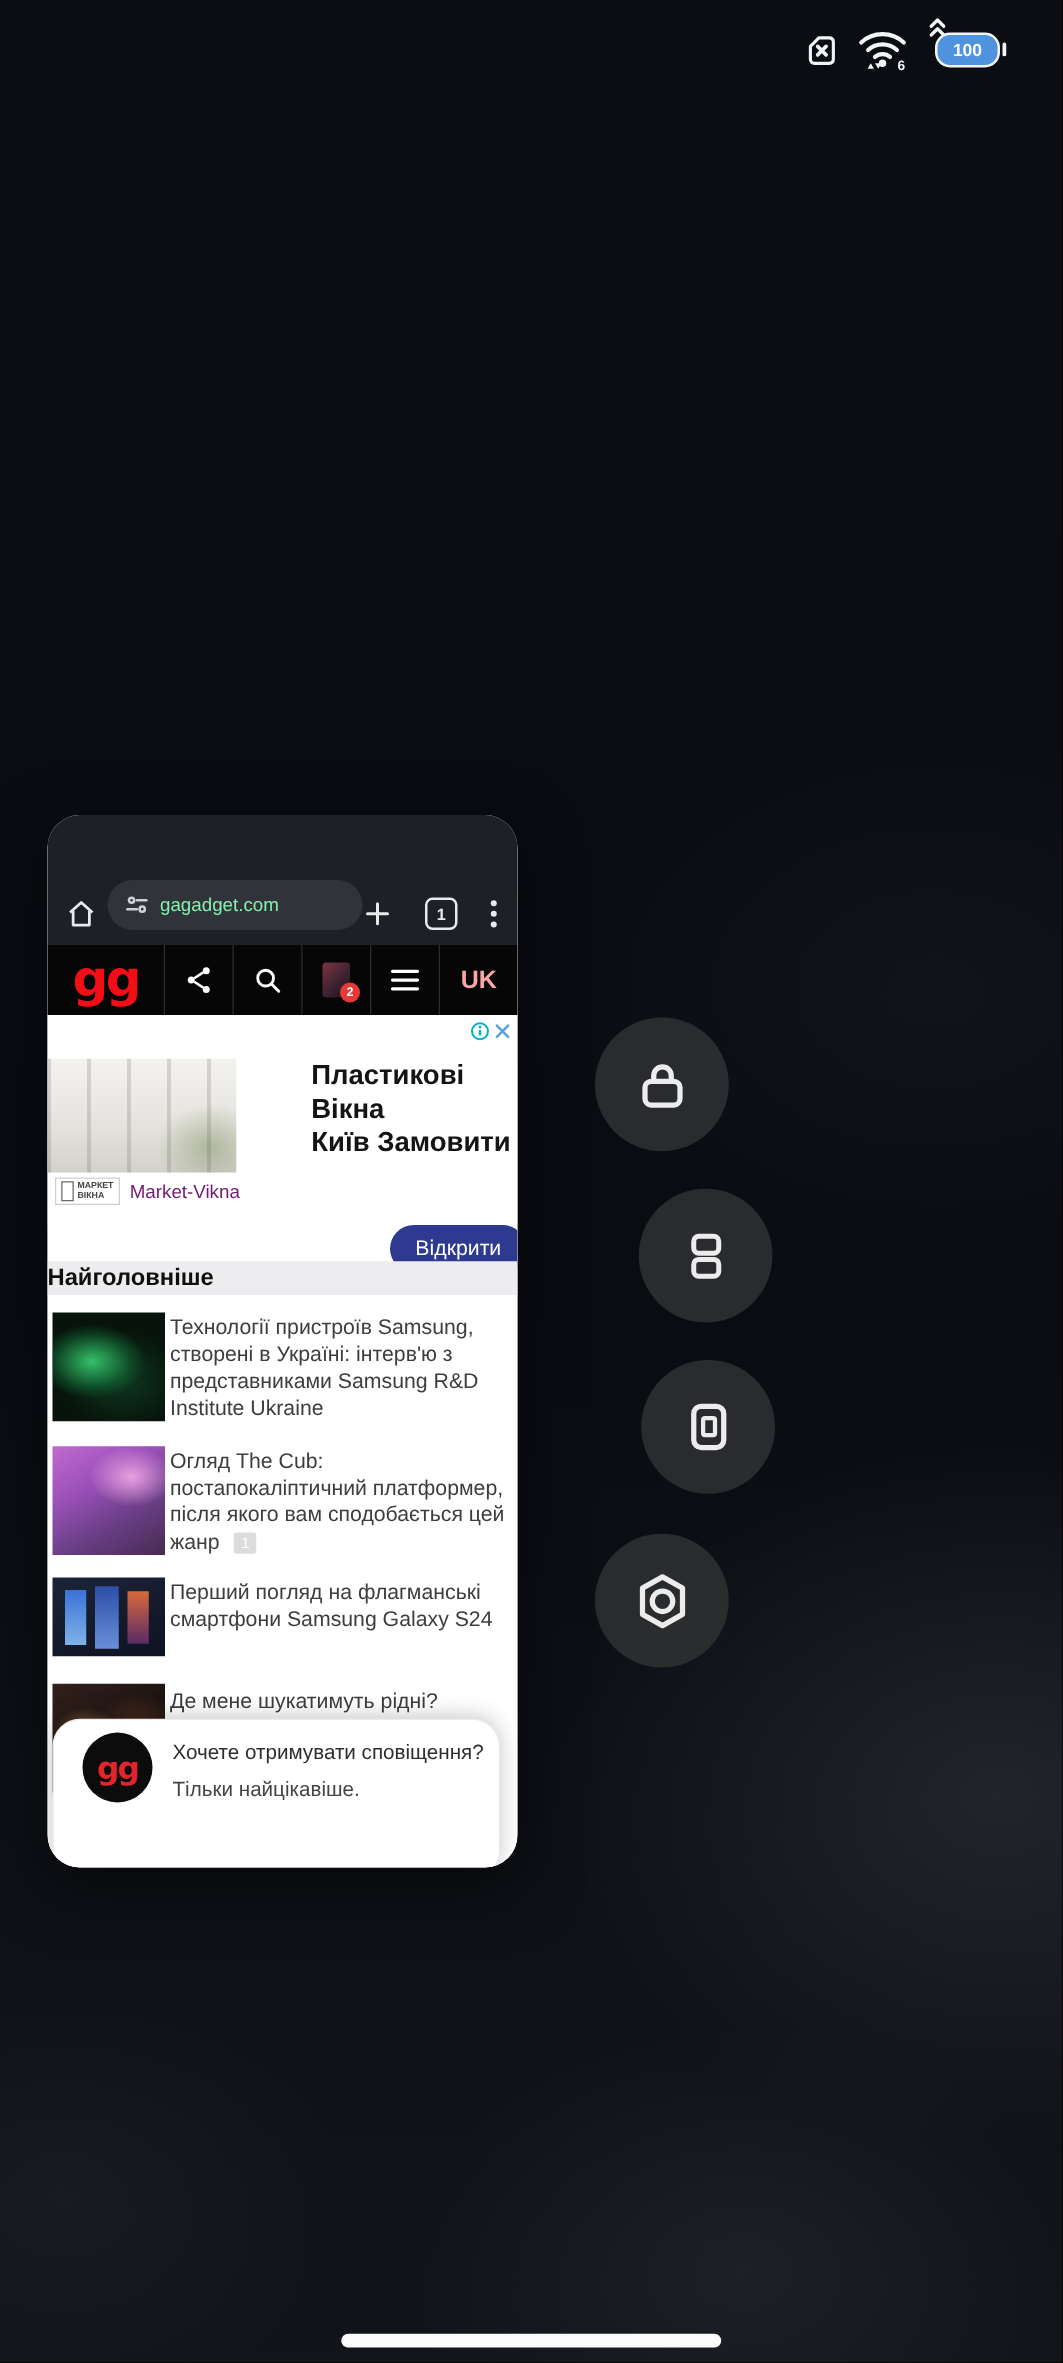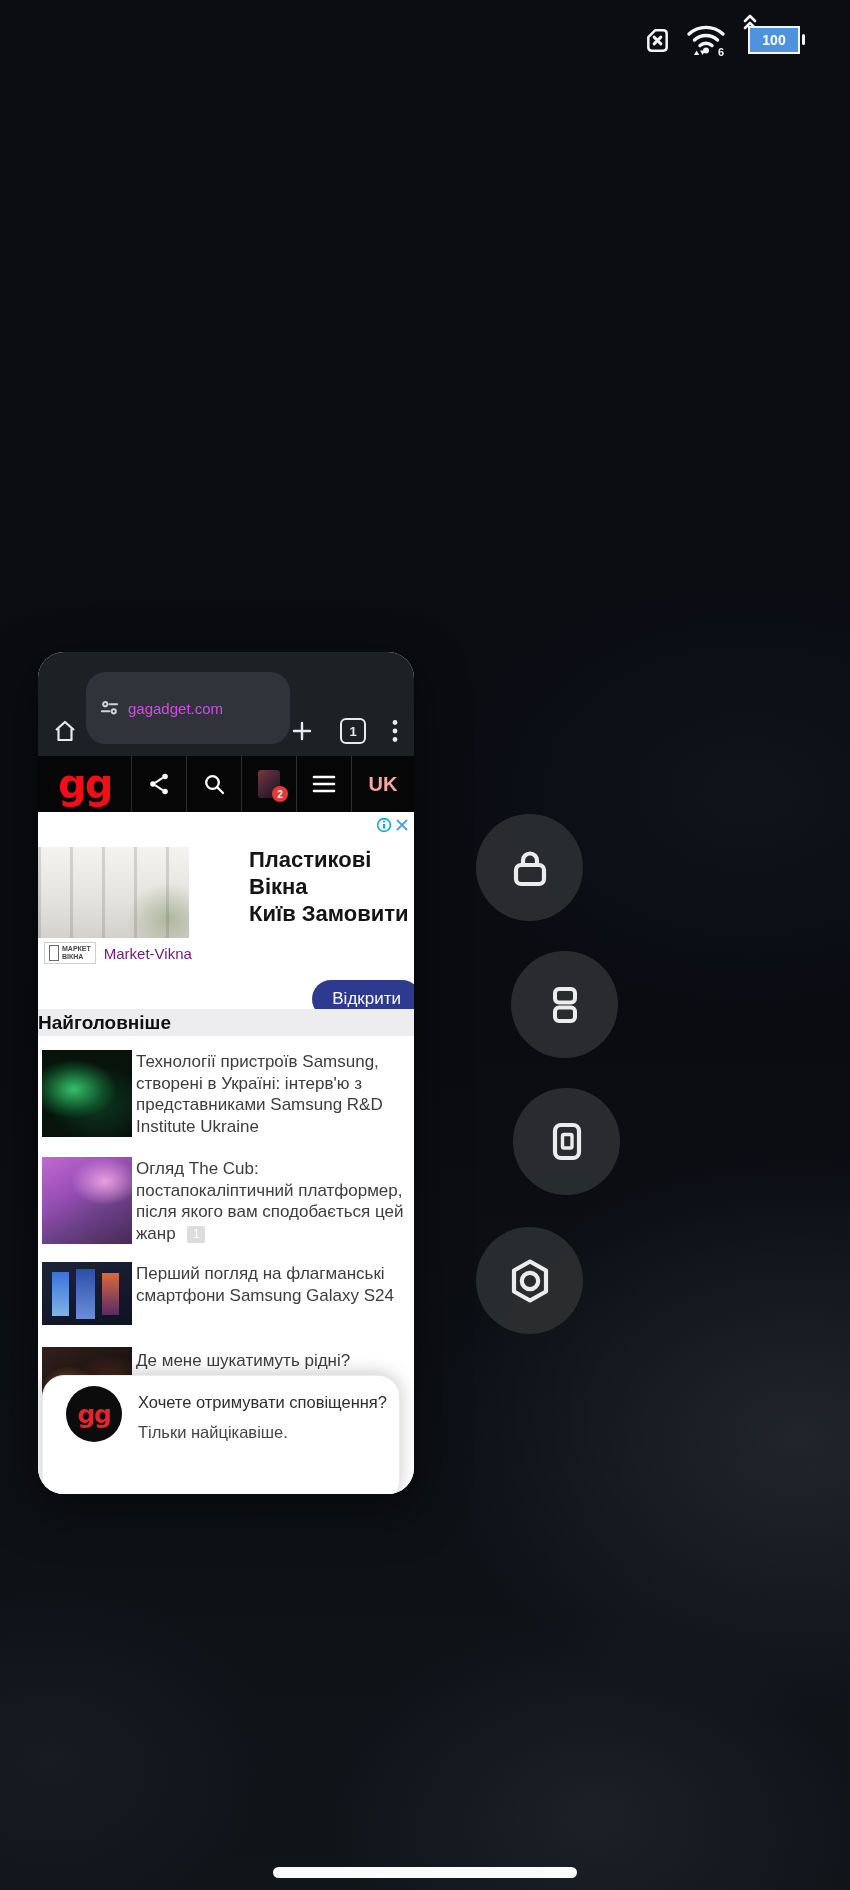--- a/index.html
+++ b/index.html
@@ -9,31 +9,31 @@
     background:
       radial-gradient(420px 300px at 88% 42%, rgba(70,82,98,.10), transparent 70%),
       radial-gradient(520px 400px at 94% 76%, rgba(112,122,132,.20), transparent 70%),
       radial-gradient(380px 280px at 70% 96%, rgba(92,102,110,.16), transparent 70%),
       radial-gradient(320px 240px at 6% 93%, rgba(72,78,86,.14), transparent 70%),
       linear-gradient(180deg,#0b0d13 0%,#0a0c12 55%,#111419 100%);
   }
   
   .status-icons{position:absolute;top:22px;right:50px;display:flex;align-items:center;gap:13px;}
   .batt-wrap{position:relative;margin-left:8px;}
-  .batt{position:relative;width:48px;height:24px;border:2.5px solid #f3f4f6;border-radius:0;
+  .batt{position:relative;width:48px;height:24px;border:2.5px solid #f3f4f6;border-radius:12px;
     background:#4f92dd;display:flex;align-items:center;justify-content:center;
     color:#fff;font-size:14px;font-weight:bold;}
   .batt::after{content:"";position:absolute;right:-7px;top:5.5px;width:3.5px;height:11px;background:#f3f4f6;border-radius:2px;}
   .batt-chevrons{position:absolute;left:-6px;top:-13px;}
   
   .app-window{position:absolute;left:38px;top:652px;width:376px;height:842px;border-radius:26px;
     overflow:hidden;background:#fff;box-shadow:0 14px 50px rgba(0,0,0,.55);display:flex;flex-direction:column;}
   .chrome-toolbar{height:92px;background:#1d2024;display:flex;align-items:flex-end;padding:0 16px 12px 14px;gap:0;}
   .addr-pill{width:190px;height:40px;margin-left:8px;background:#30343a;border-radius:20px;
-    display:flex;align-items:center;gap:9px;padding:16px 14px;color:#d946ef;font-size:15px;}
+    display:flex;align-items:center;gap:9px;padding:0 14px;color:#86efac;font-size:15px;}
   .tb-right{margin-left:auto;display:flex;align-items:center;gap:26px;}
   .tab-box{width:22px;height:22px;border:2.3px solid #e8eaed;border-radius:6px;color:#e8eaed;
     font-size:13px;font-weight:bold;display:flex;align-items:center;justify-content:center;}
   
   .site-header{height:56px;background:#060606;display:flex;align-items:stretch;}
   .site-logo{flex:1;display:flex;align-items:center;padding-left:20px;
     font-family:"DejaVu Sans",sans-serif;font-weight:bold;font-size:40px;color:#f10e17;letter-spacing:-2px;}
   .hd-item{width:54px;display:flex;align-items:center;justify-content:center;border-left:1px solid #2d2d2d;}
   .hd-item.uk{width:62px;color:#fca5a5;font-weight:bold;font-size:20px;}
   .avatar{position:relative;width:22px;height:28px;border-radius:3px;

